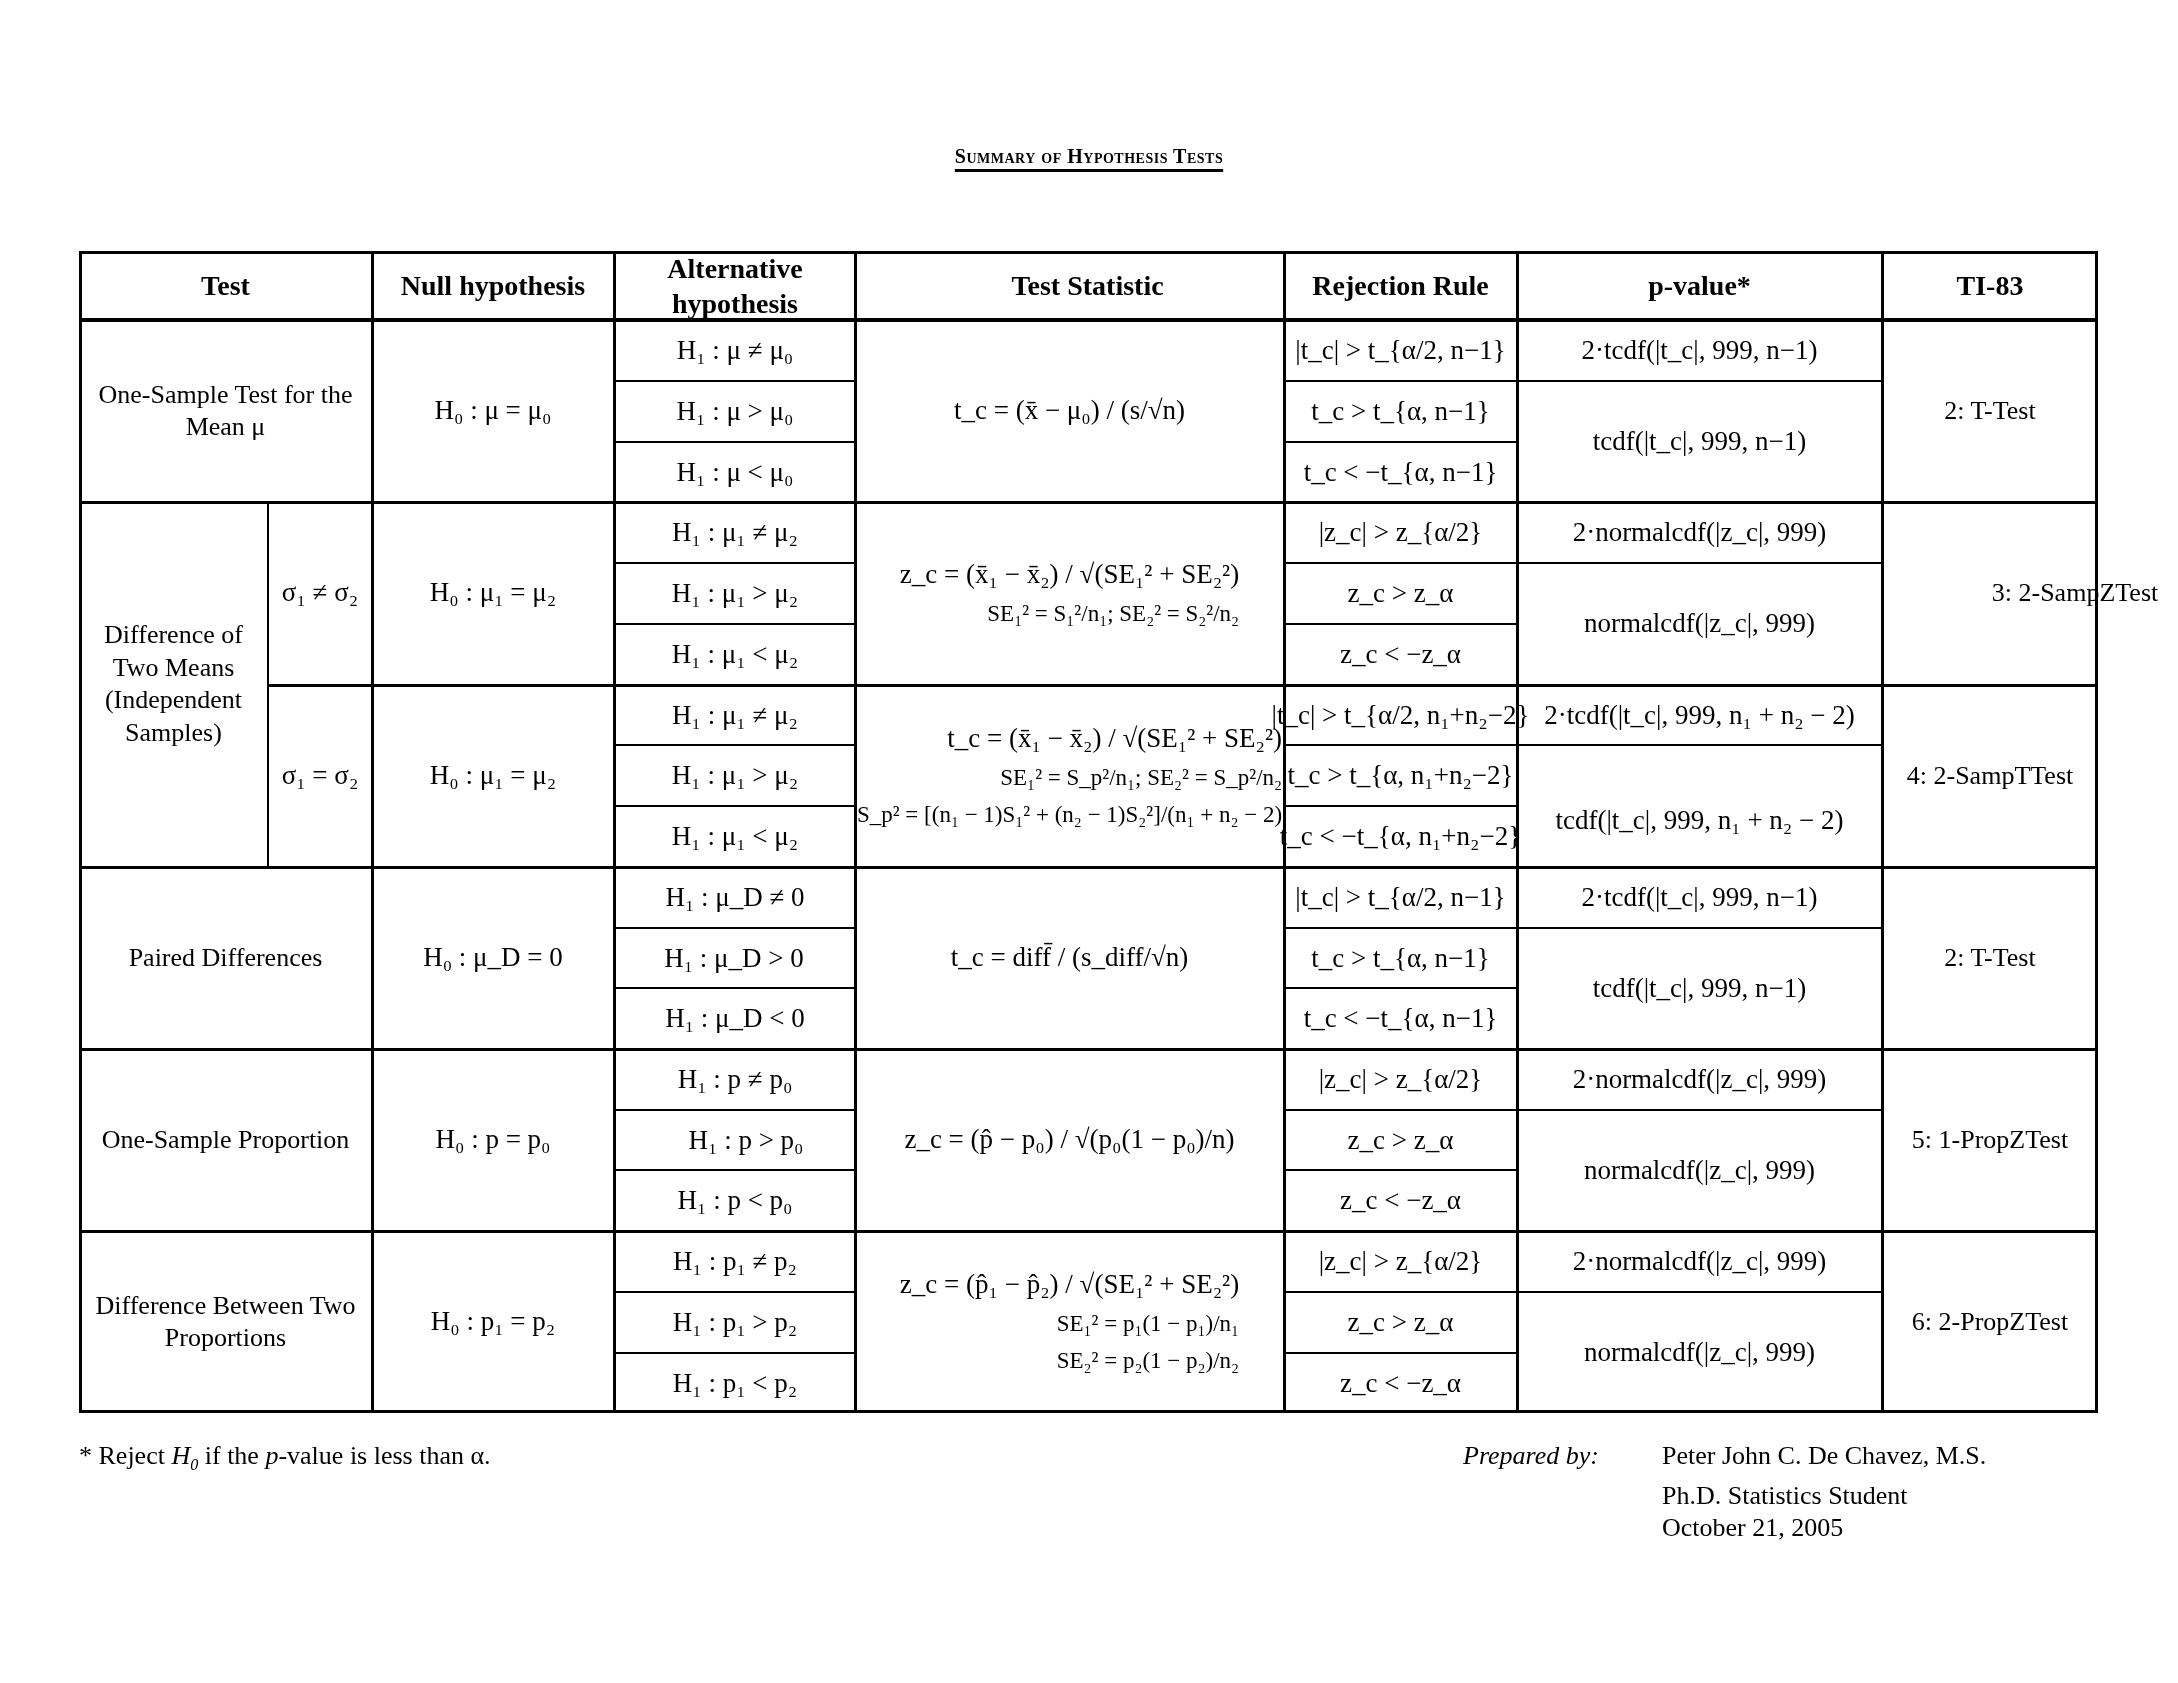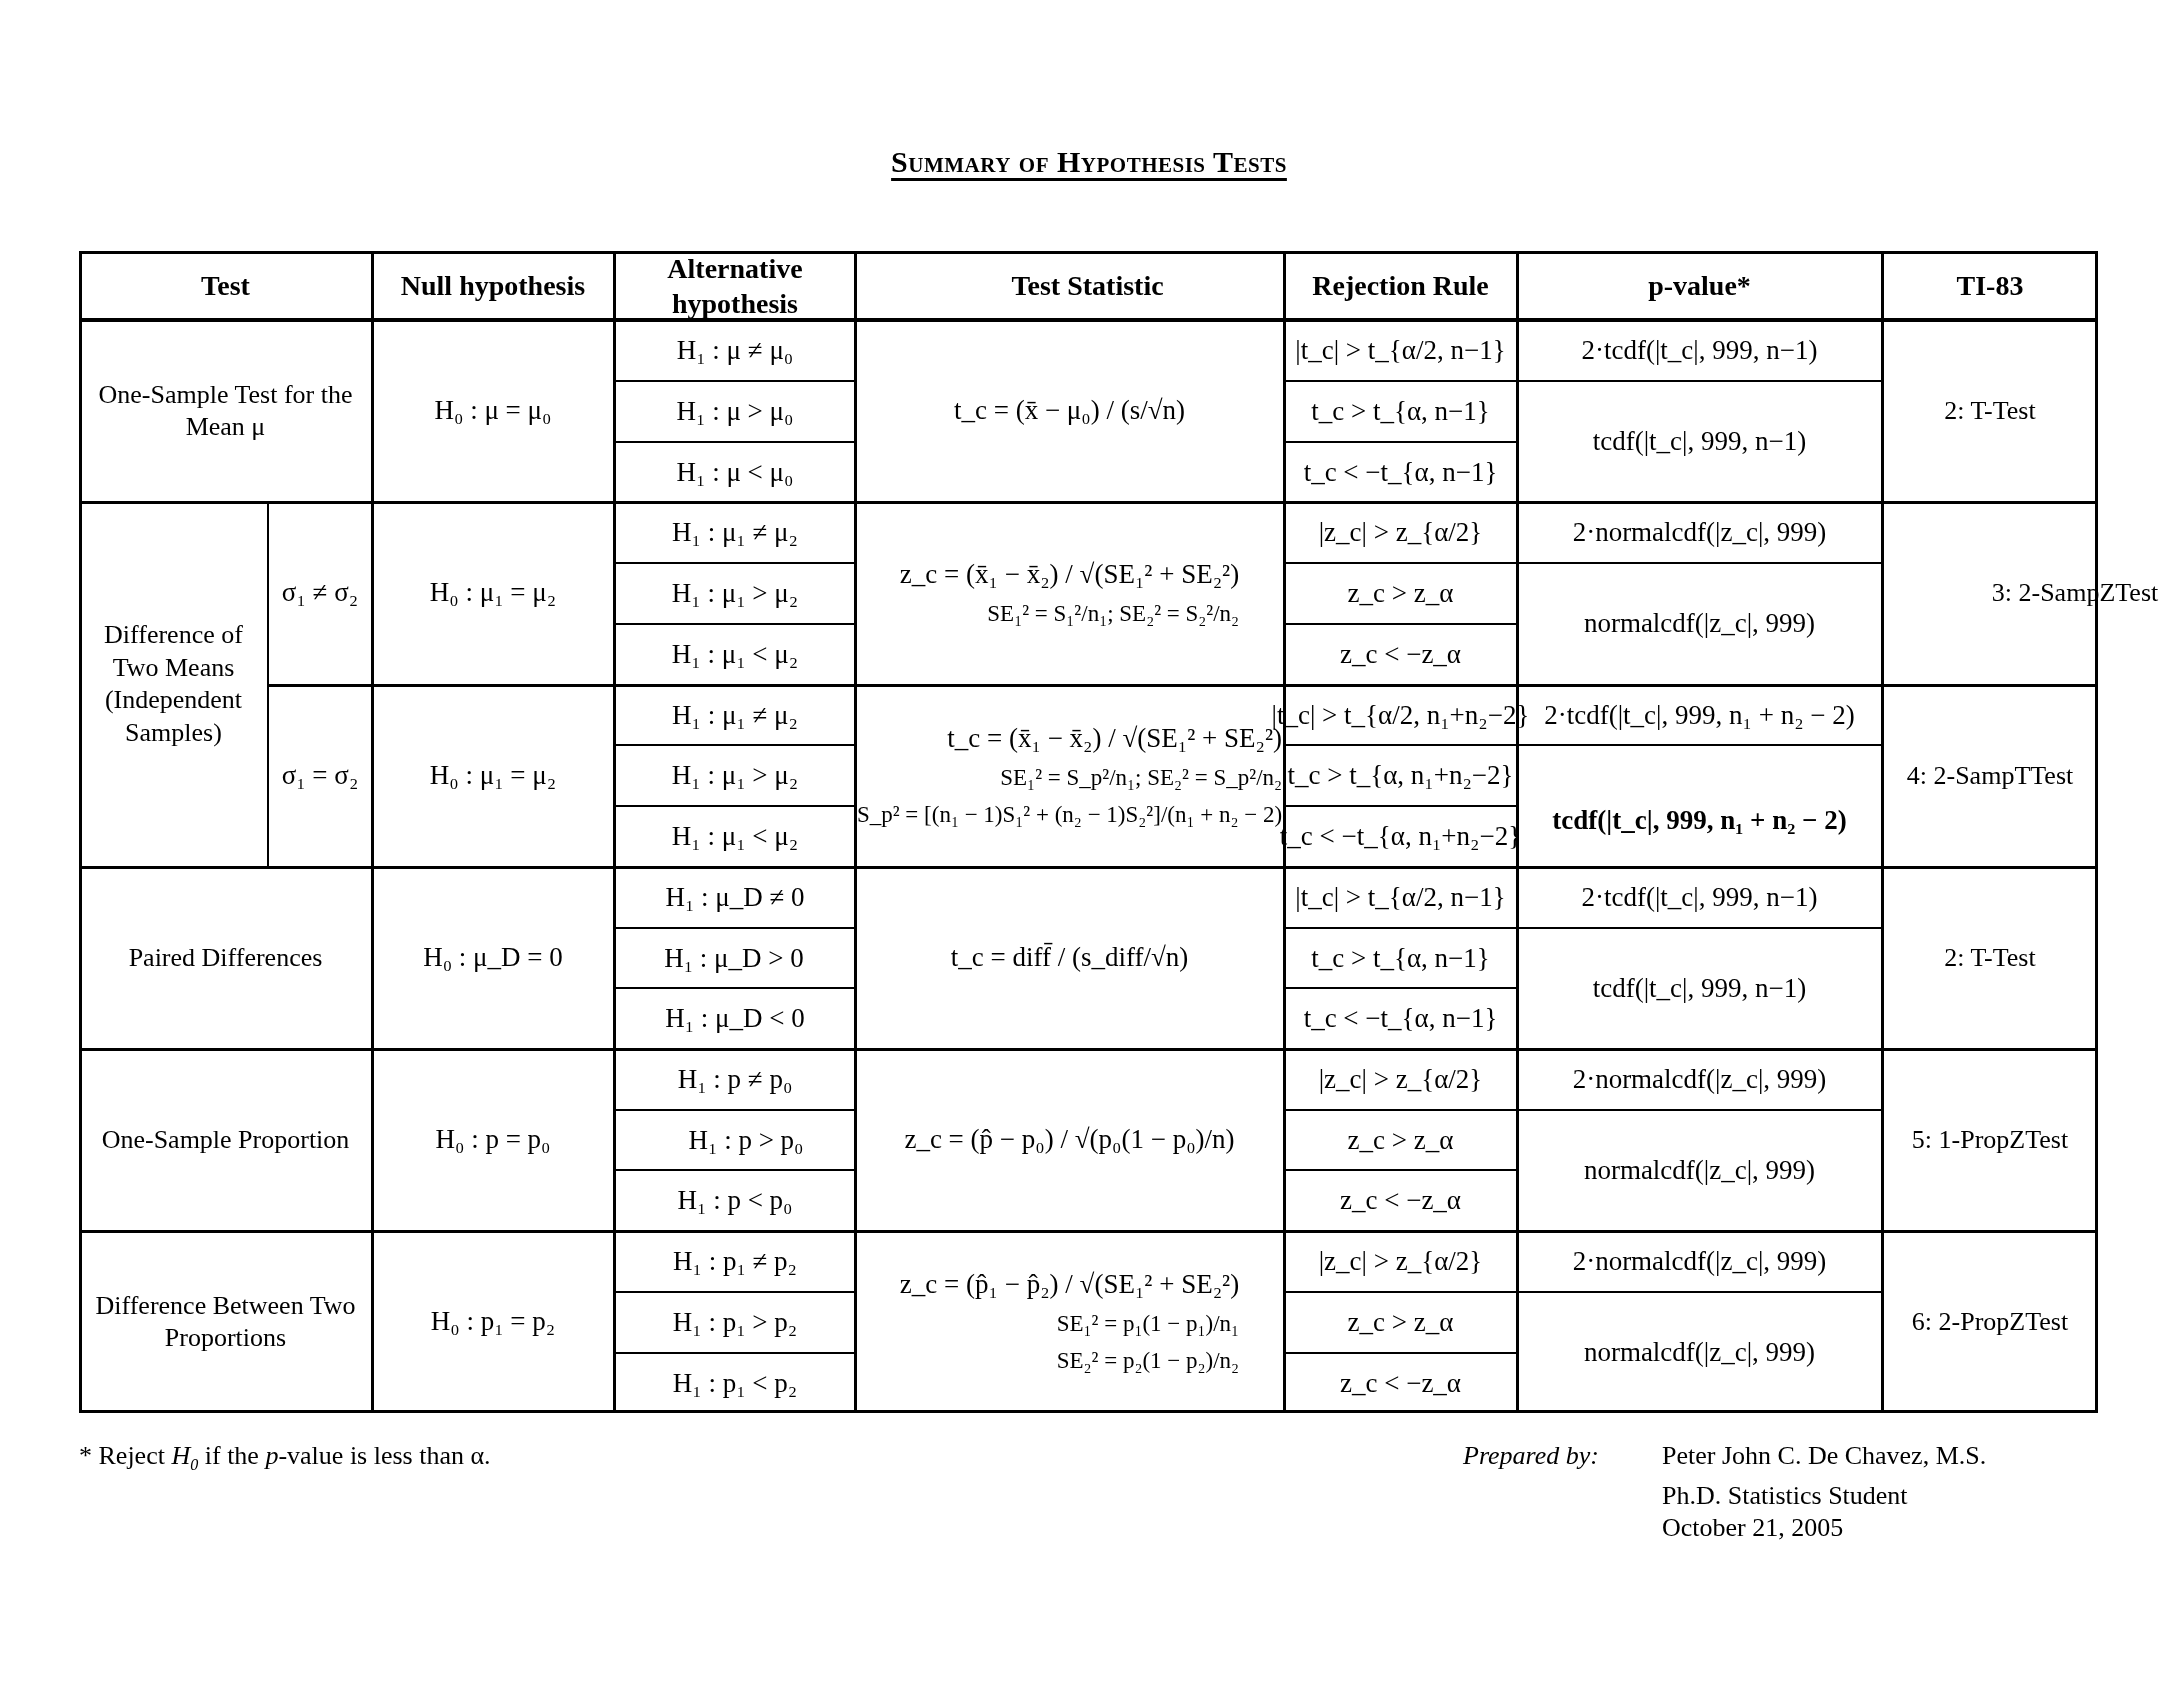--- a/index.html
+++ b/index.html
@@ -1,19 +1,19 @@
 <!DOCTYPE html>
 <html><head>
 <meta charset="utf-8">
 <style>
   html, body { margin:0; padding:0; background:#ffffff; }
   body { width:2178px; height:1683px; position:relative; overflow:hidden;
          font-family:"Liberation Serif","DejaVu Serif",serif; color:#000; }
   .title { position:absolute; left:0; width:2178px; top:145px; text-align:center; }
-  .title span { font-weight:bold; font-size:30px; font-variant:small-caps; text-decoration:underline;
+  .title span { font-weight:bold; font-size:20px; font-variant:small-caps; text-decoration:underline;
                 text-decoration-thickness:3px; text-underline-offset:6px; letter-spacing:0.5px; }
   .tbl { position:absolute; left:79px; top:251px; width:2019px; height:1164px; }
   .cell { position:absolute; box-sizing:border-box; display:flex; align-items:center; justify-content:center;
           text-align:center; font-size:26px; line-height:1.25; }
   .line { position:absolute; background:#000; }
   .hdr { font-weight:bold; font-size:28px; }
   .math { font-family:"Liberation Serif","DejaVu Serif",serif; font-size:27px; white-space:nowrap; }
   sub, sup { font-size:62%; line-height:0; }
   .stack { display:flex; flex-direction:column; align-items:flex-end; gap:8px; }
   .small { font-size:23px; }
@@ -163,21 +163,21 @@
     </div>
     <div class="cell " style="left: 1205px; top: 494px; width: 233px; height: 61px;">
       <span class="math">t_c &gt; t_{α, n₁+n₂−2}</span>
     </div>
     <div class="cell " style="left: 1205px; top: 555px; width: 233px; height: 61px;">
       <span class="math">t_c &lt; −t_{α, n₁+n₂−2}</span>
     </div>
     <div class="cell " style="left: 1438px; top: 434px; width: 365px; height: 61px;">
       <span class="math">2·tcdf(|t_c|, 999, n₁ + n₂ − 2)</span>
     </div>
-    <div class="cell " style="left: 1438px; top: 494px; width: 365px; height: 152px; font-weight: bold;">
+    <div class="cell " style="left: 1438px; top: 494px; width: 365px; height: 152px;">
       <span class="math">tcdf(|t_c|, 999, n₁ + n₂ − 2)</span>
     </div>
     <div class="cell " style="left: 1803px; top: 434px; width: 216px; height: 182px;">
       <span>4: 2-SampTTest</span>
     </div>
     <div class="cell " style="left: 293px; top: 616px; width: 242px; height: 182px;">
       <span class="math">H₀ : μ_D = 0</span>
     </div>
     <div class="cell " style="left: 535px; top: 616px; width: 242px; height: 61px;">
       <span class="math">H₁ : μ_D ≠ 0</span>

